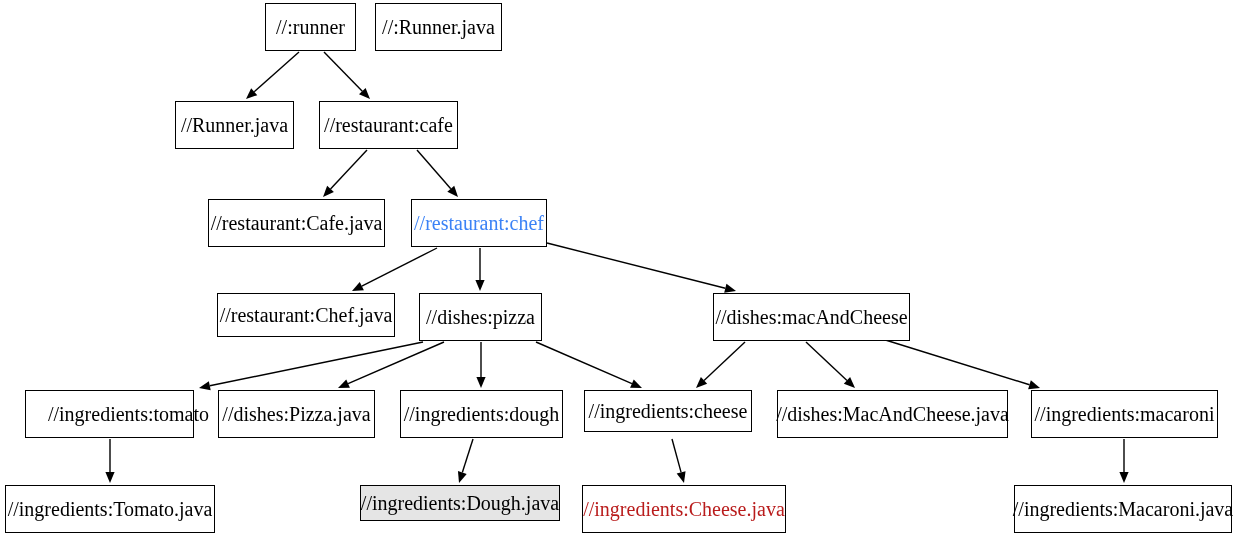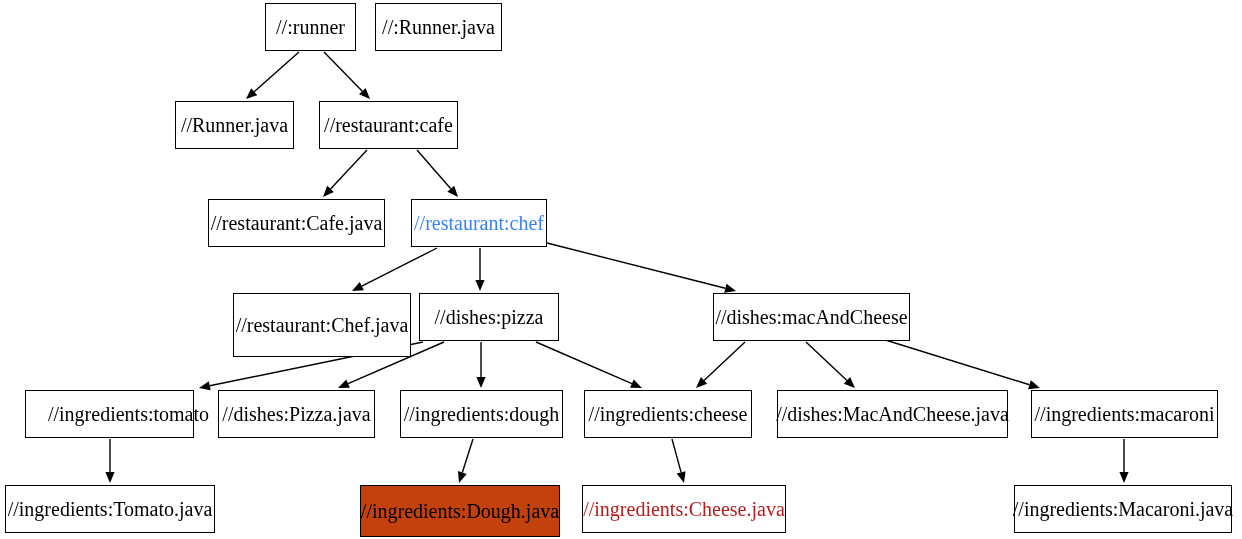--- a/index.html
+++ b/index.html
@@ -96,51 +96,51 @@
       </div>
       <div class="graph-node" style="left: 319px; top: 101px; width: 139px; height: 48px; border-color: rgb(0, 0, 0); background: rgb(255, 255, 255); color: rgb(0, 0, 0);">
         <span class="node-label">//restaurant:cafe</span>
       </div>
       <div class="graph-node" style="left: 208px; top: 199px; width: 177px; height: 48px; border-color: rgb(0, 0, 0); background: rgb(255, 255, 255); color: rgb(0, 0, 0);">
         <span class="node-label">//restaurant:Cafe.java</span>
       </div>
       <div class="graph-node" style="left: 411px; top: 199px; width: 136px; height: 48px; border-color: rgb(0, 0, 0); background: rgb(255, 255, 255); color: #3b82f6;">
         <span class="node-label">//restaurant:chef</span>
       </div>
-      <div class="graph-node" style="left: 233px; top: 293px; width: 178px; height: 64px; border-color: rgb(0, 0, 0); background: rgb(255, 255, 255); color: rgb(0, 0, 0);">
+      <div class="graph-node" style="left: 217px; top: 293px; width: 178px; height: 44px; border-color: rgb(0, 0, 0); background: rgb(255, 255, 255); color: rgb(0, 0, 0);">
         <span class="node-label">//restaurant:Chef.java</span>
       </div>
-      <div class="graph-node" style="left: 419px; top: 293px; width: 140px; height: 48px; border-color: rgb(0, 0, 0); background: rgb(255, 255, 255); color: rgb(0, 0, 0);">
+      <div class="graph-node" style="left: 419px; top: 293px; width: 123px; height: 48px; border-color: rgb(0, 0, 0); background: rgb(255, 255, 255); color: rgb(0, 0, 0);">
         <span class="node-label">//dishes:pizza</span>
       </div>
       <div class="graph-node" style="left: 682px; top: 293px; width: 197px; height: 48px; border-color: rgb(0, 0, 0); background: rgb(255, 255, 255); color: rgb(0, 0, 0); margin-left: 31px;">
         <span class="node-label">//dishes:macAndCheese</span>
       </div>
       <div class="graph-node" style="left: 25px; top: 390px; width: 169px; height: 48px; border-color: rgb(0, 0, 0); background: rgb(255, 255, 255); color: rgb(0, 0, 0); padding-left: 38px;">
         <span class="node-label">//ingredients:tomato</span>
       </div>
       <div class="graph-node" style="left: 218px; top: 390px; width: 157px; height: 48px; border-color: rgb(0, 0, 0); background: rgb(255, 255, 255); color: rgb(0, 0, 0);">
         <span class="node-label">//dishes:Pizza.java</span>
       </div>
       <div class="graph-node" style="left: 400px; top: 390px; width: 163px; height: 48px; border-color: rgb(0, 0, 0); background: rgb(255, 255, 255); color: rgb(0, 0, 0);">
         <span class="node-label">//ingredients:dough</span>
       </div>
-      <div class="graph-node" style="left: 584px; top: 390px; width: 168px; height: 48px; border-color: rgb(0, 0, 0); background: rgb(255, 255, 255); color: rgb(0, 0, 0);">
+      <div class="graph-node" style="left: 584px; top: 390px; width: 168px; height: 42px; border-color: rgb(0, 0, 0); background: rgb(255, 255, 255); color: rgb(0, 0, 0);">
         <span class="node-label">//ingredients:cheese</span>
       </div>
       <div class="graph-node" style="left: 777px; top: 390px; width: 231px; height: 48px; border-color: rgb(0, 0, 0); background: rgb(255, 255, 255); color: rgb(0, 0, 0);">
         <span class="node-label">//dishes:MacAndCheese.java</span>
       </div>
       <div class="graph-node" style="left: 1031px; top: 390px; width: 187px; height: 48px; border-color: rgb(0, 0, 0); background: rgb(255, 255, 255); color: rgb(0, 0, 0);">
         <span class="node-label">//ingredients:macaroni</span>
       </div>
       <div class="graph-node" style="left: 5px; top: 485px; width: 210px; height: 48px; border-color: rgb(0, 0, 0); background: rgb(255, 255, 255); color: rgb(0, 0, 0);">
         <span class="node-label">//ingredients:Tomato.java</span>
       </div>
-      <div class="graph-node" style="left: 360px; top: 485px; width: 200px; height: 52px; border-color: rgb(0, 0, 0); background: #c2410c; color: rgb(0, 0, 0);">
+      <div class="graph-node" style="left: 360px; top: 485px; width: 200px; height: 36px; border-color: rgb(0, 0, 0); background: #e5e5e5; color: rgb(0, 0, 0);">
         <span class="node-label">//ingredients:Dough.java</span>
       </div>
       <div class="graph-node" style="left: 582px; top: 485px; width: 204px; height: 48px; border-color: rgb(0, 0, 0); background: rgb(255, 255, 255); color: #b91c1c;">
         <span class="node-label">//ingredients:Cheese.java</span>
       </div>
       <div class="graph-node" style="left: 1014px; top: 485px; width: 218px; height: 48px; border-color: rgb(0, 0, 0); background: rgb(255, 255, 255); color: rgb(0, 0, 0);">
         <span class="node-label">//ingredients:Macaroni.java</span>
       </div>
     </div>
 </div>

